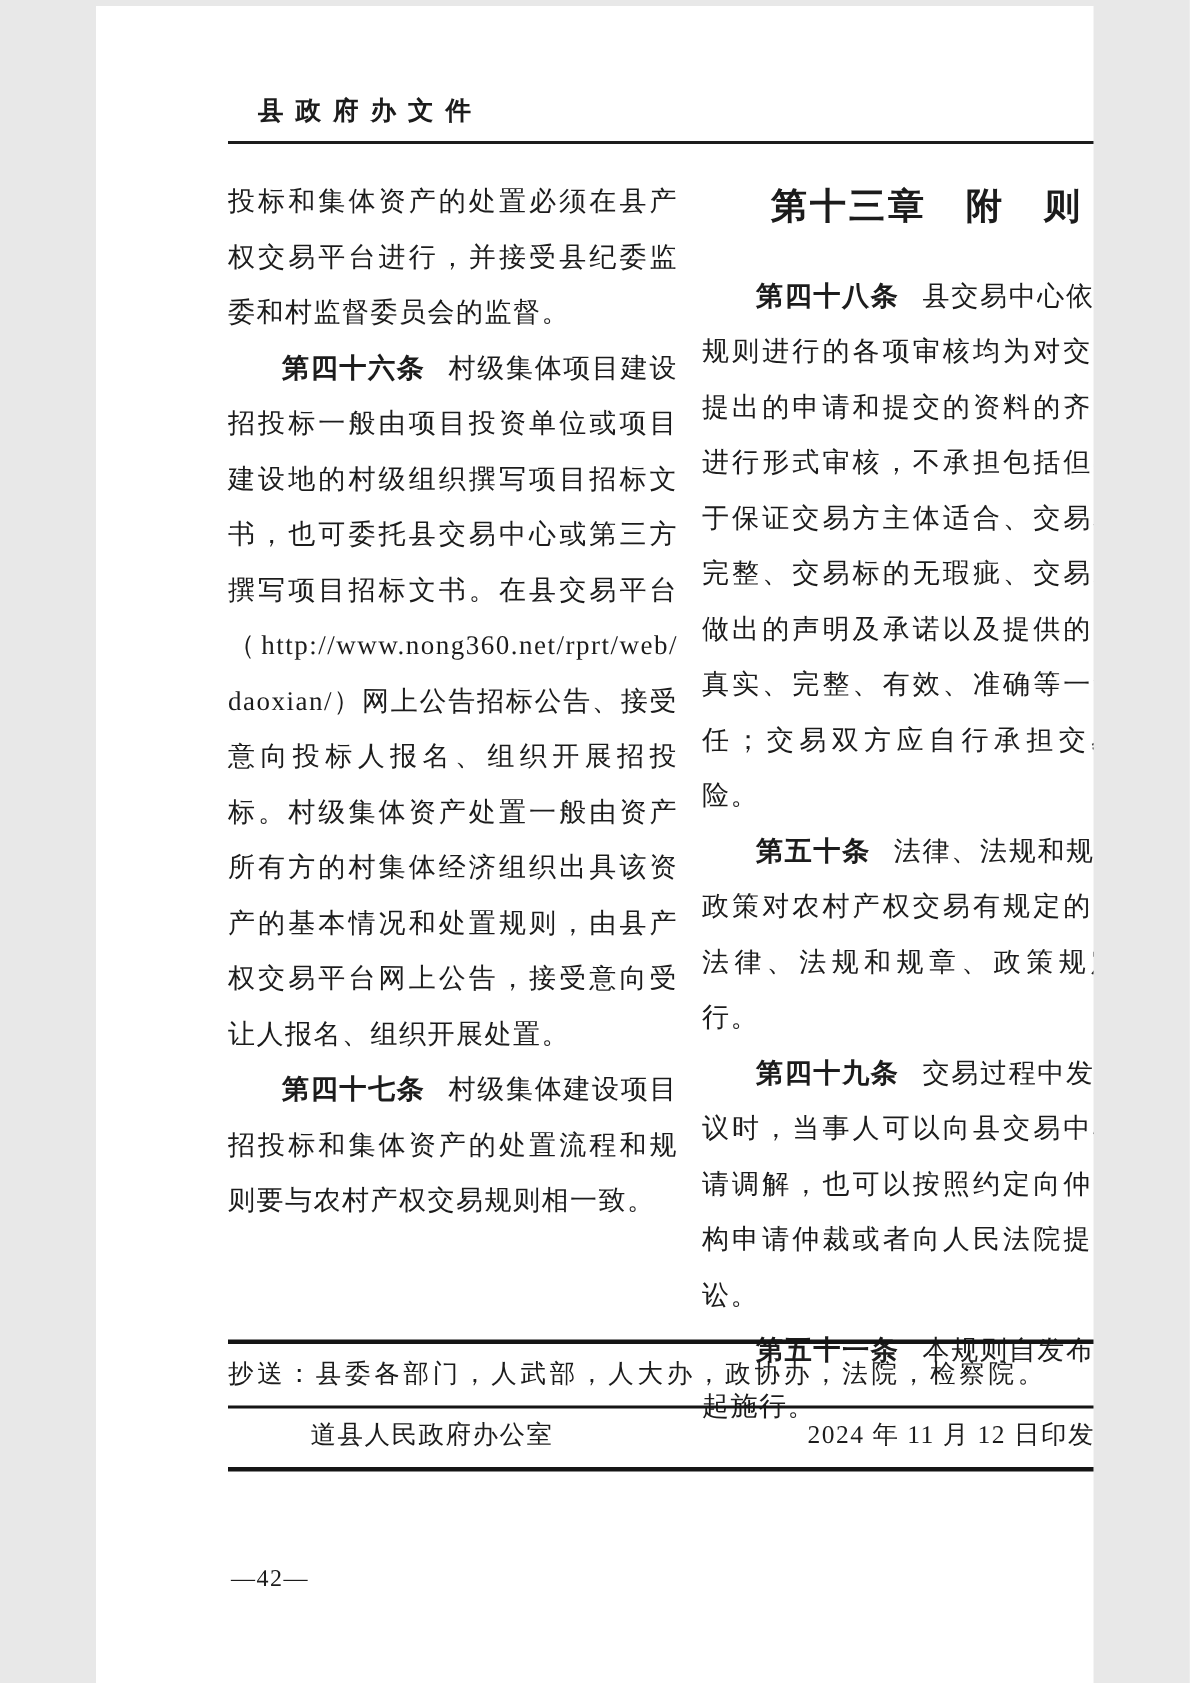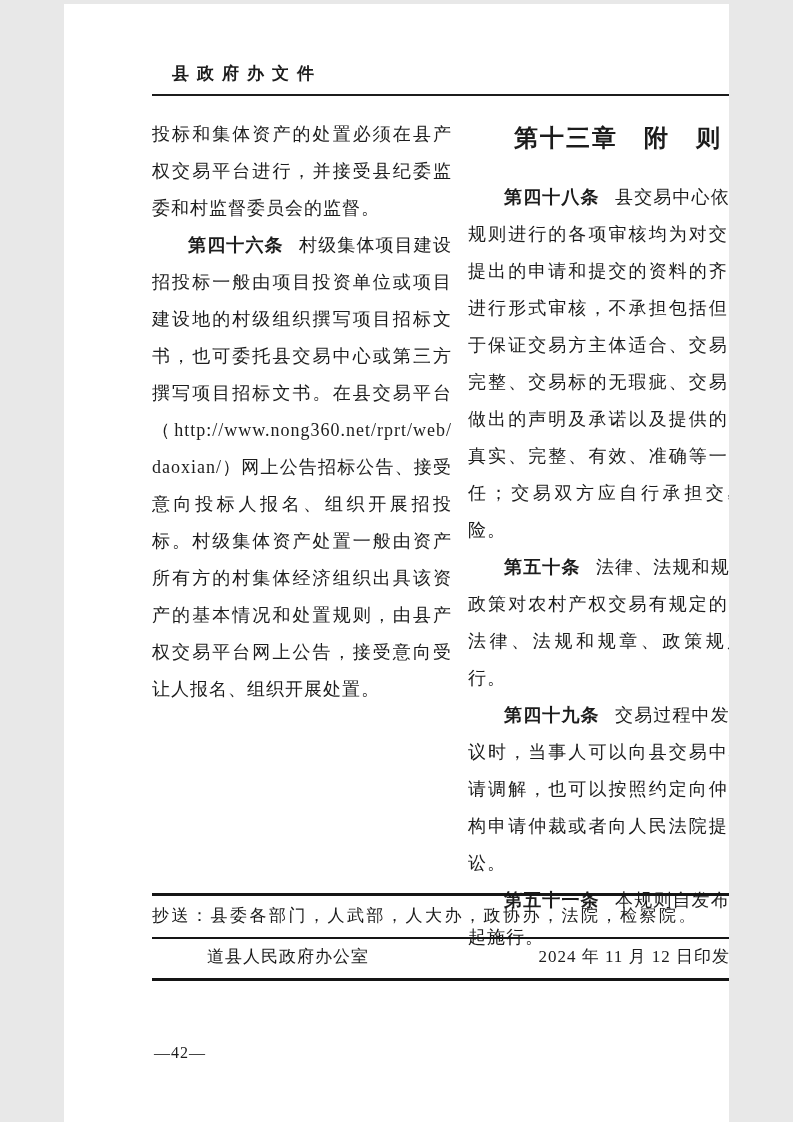--- a/index.html
+++ b/index.html
@@ -120,20 +120,21 @@
     <div class="title">县政府办文件</div>
   </div>
 
   <div class="columns">
 
     <div class="col">
       <p class="para"><span>投标和集体资产的处置必须在县产权交易平台进行，并接受县纪委监委和村监督委员会的监督。</span></p>
 
       <p class="para indent"><span class="term">第四十六条</span><span>村级集体项目建设招投标一般由项目投资单位或项目建设地的村级组织撰写项目招标文书，也可委托县交易中心或第三方撰写项目招标文书。在县交易平台（http://www.nong360.net/rprt/web/daoxian/）网上公告招标公告、接受意向投标人报名、组织开展招投标。村级集体资产处置一般由资产所有方的村集体经济组织出具该资产的基本情况和处置规则，由县产权交易平台网上公告，接受意向受让人报名、组织开展处置。</span></p>
 
+      <p class="para indent"><span class="term">第四十七条</span><span>村级集体建设项目招投标和集体资产的处置流程和规则要与农村产权交易规则相一致。</span></p>
     </div>
 
     <div class="col">
       <h2 class="chapter-title">第十三章　附　则</h2>
 
       <p class="para indent"><span class="term">第四十八条</span><span>县交易中心依据本规则进行的各项审核均为对交易方提出的申请和提交的资料的齐全性进行形式审核，不承担包括但不限于保证交易方主体适合、交易权限完整、交易标的无瑕疵、交易双方做出的声明及承诺以及提供的资料真实、完整、有效、准确等一切责任；交易双方应自行承担交易风险。</span></p>
 
       <p class="para indent"><span class="term">第五十条</span><span>法律、法规和规章、政策对农村产权交易有规定的，按法律、法规和规章、政策规定执行。</span></p>
 
       <p class="para indent"><span class="term">第四十九条</span><span>交易过程中发生争议时，当事人可以向县交易中心申请调解，也可以按照约定向仲裁机构申请仲裁或者向人民法院提起诉讼。</span></p>

